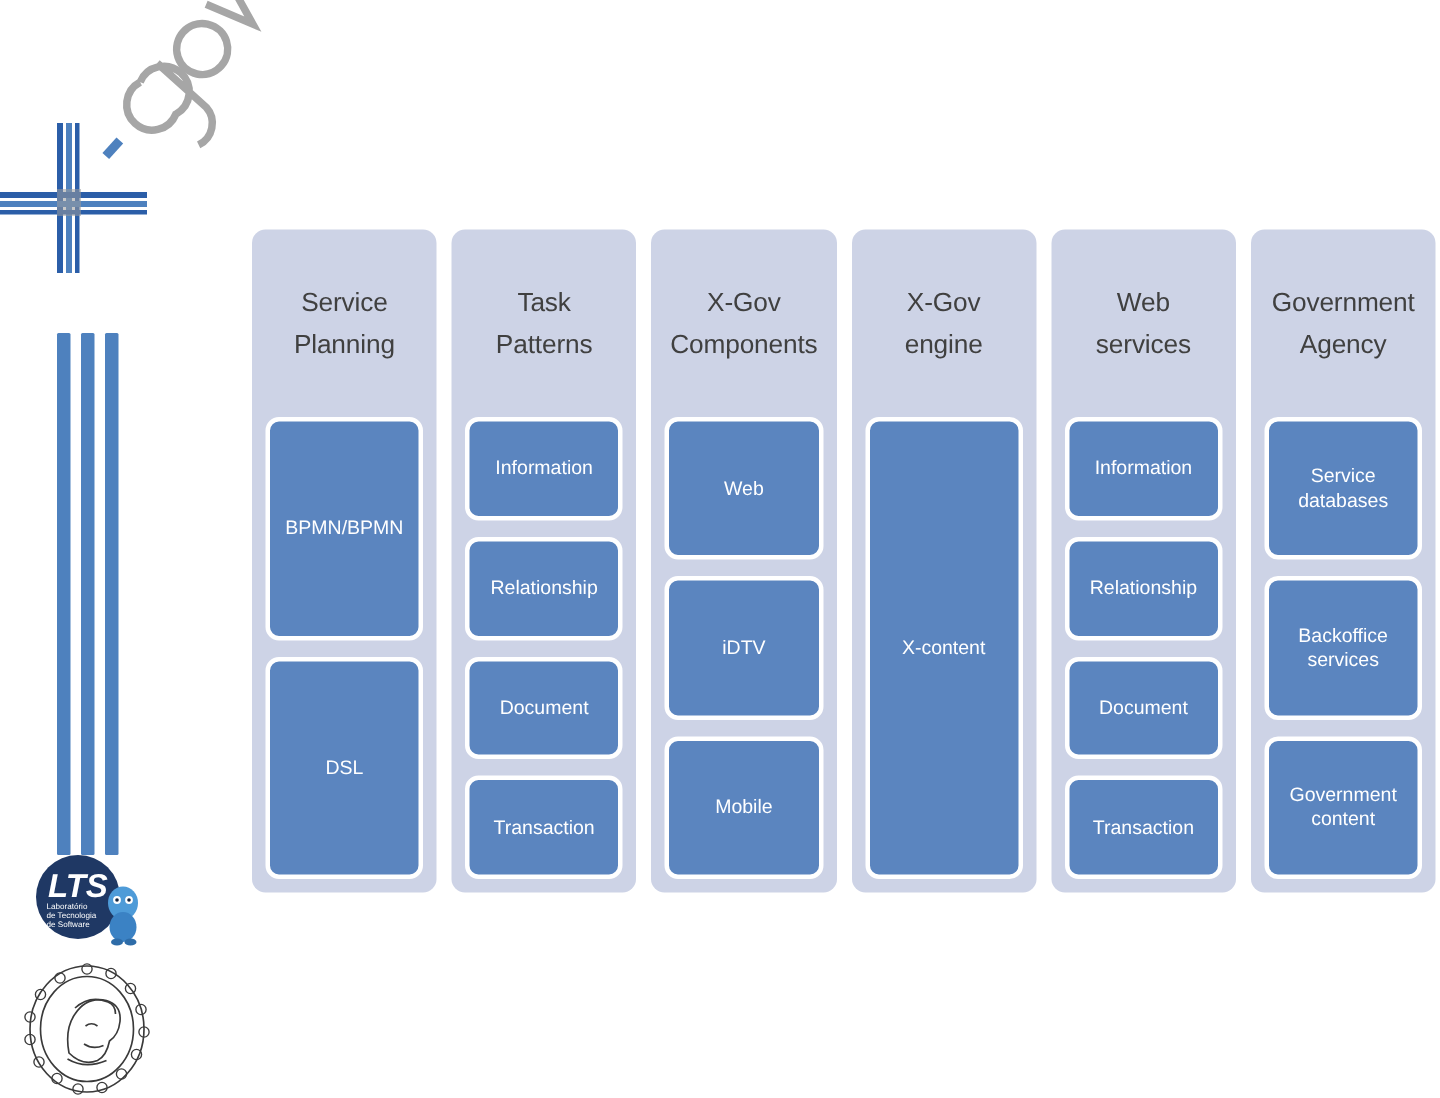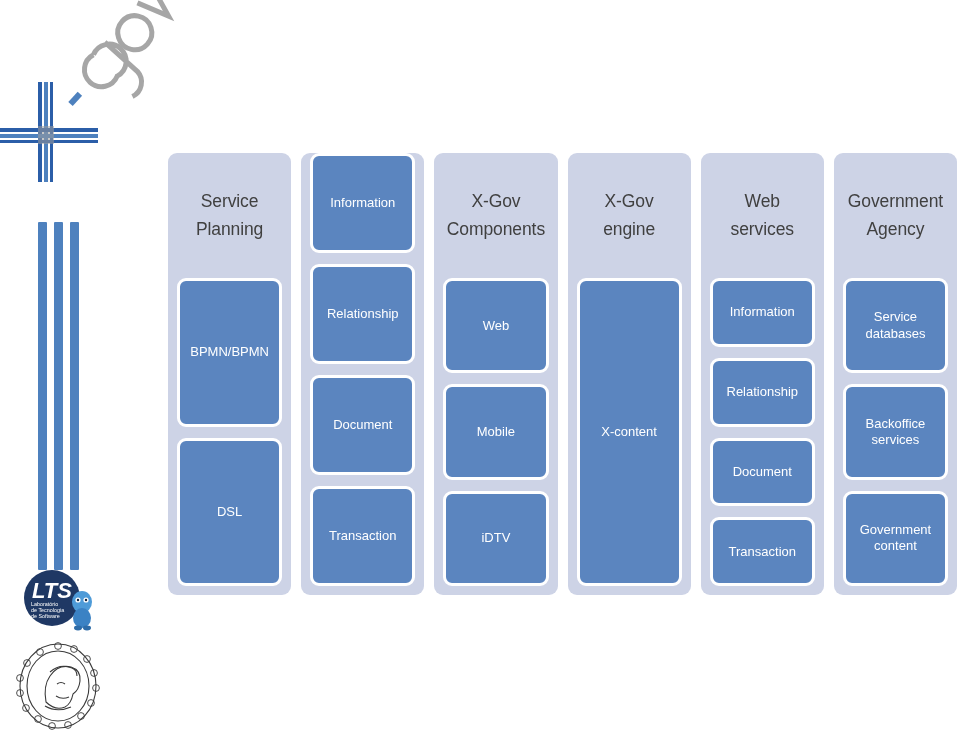--- a/index.html
+++ b/index.html
@@ -204,35 +204,37 @@
   <div class="column">
     <div class="column-header">Service
 Planning</div>
     <div class="boxes">
       <div class="box">BPMN/BPMN</div>
       <div class="box">DSL</div>
     </div>
   </div>
 
   <div class="column">
+    <div class="column-header">Task
+Patterns</div>
     <div class="boxes">
       <div class="box">Information</div>
       <div class="box">Relationship</div>
       <div class="box">Document</div>
       <div class="box">Transaction</div>
     </div>
   </div>
 
   <div class="column">
     <div class="column-header">X-Gov
 Components</div>
     <div class="boxes">
       <div class="box">Web</div>
+      <div class="box">iDTV</div>
       <div class="box">Mobile</div>
-      <div class="box">iDTV</div>
     </div>
   </div>
 
   <div class="column">
     <div class="column-header">X-Gov
 engine</div>
     <div class="boxes">
       <div class="box">X-content</div>
     </div>
   </div>

